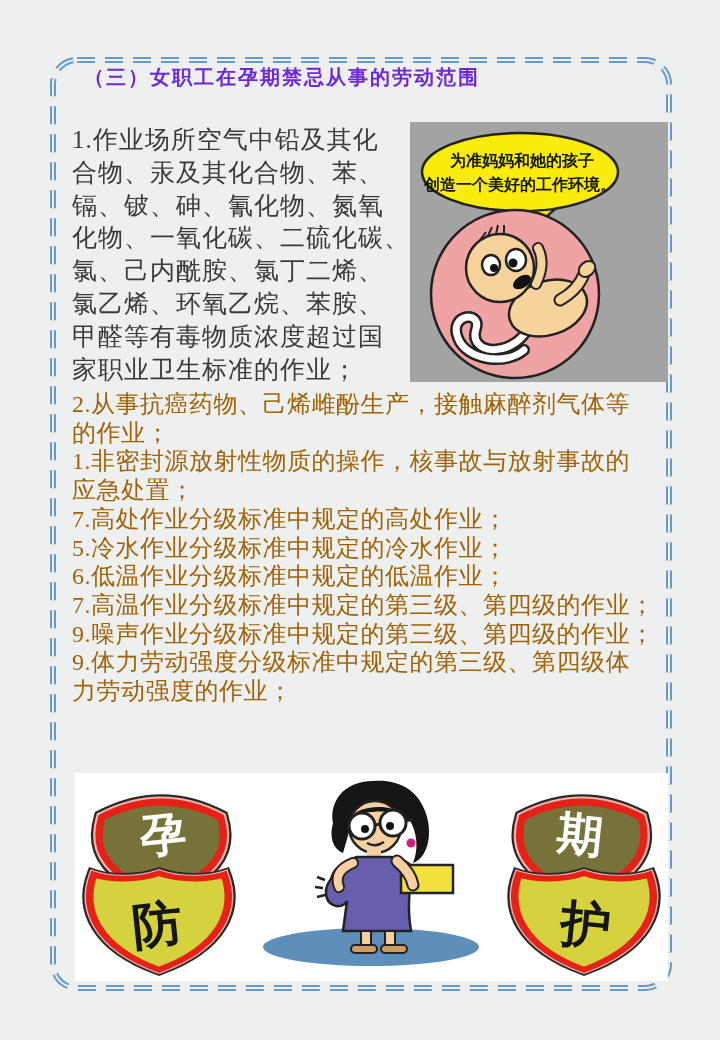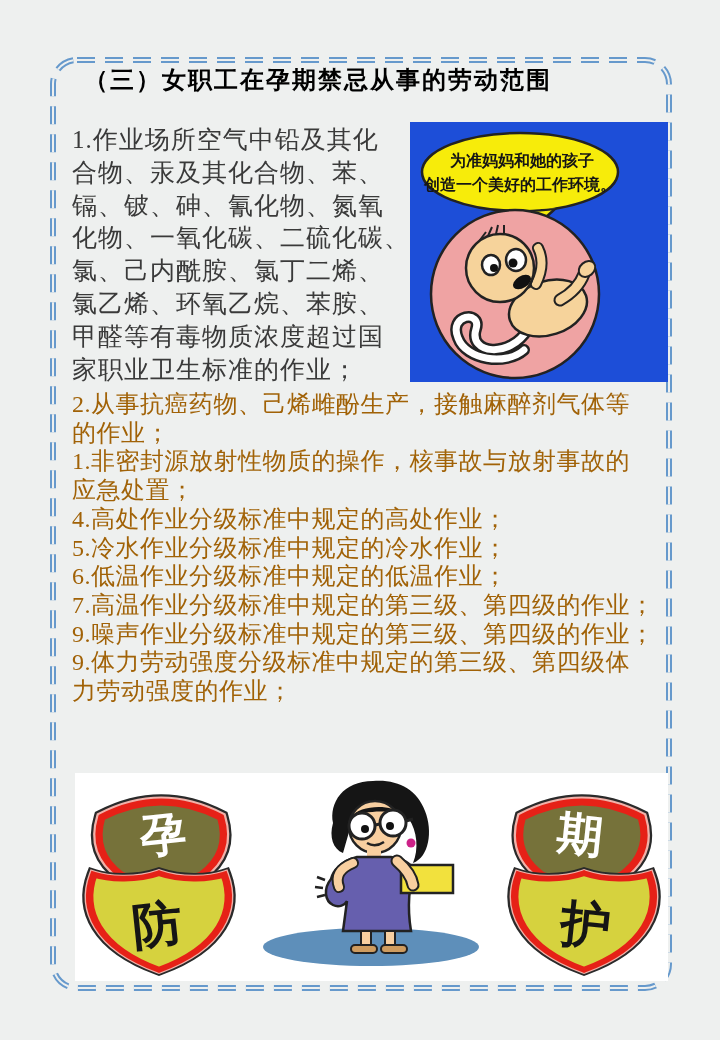--- a/index.html
+++ b/index.html
@@ -5,30 +5,30 @@
   html,body{margin:0;padding:0;}
   body{
     width:720px;height:1040px;
     background:#eef0ef;
     font-family:"Liberation Serif", serif;
   }
   .page{position:relative;width:720px;height:1040px;overflow:hidden;}
   .border-svg{position:absolute;left:0;top:0;pointer-events:none;}
   .title{
     position:absolute;left:84px;top:64px;margin:0;
-    font-size:24px;font-weight:bold;color:#000000;letter-spacing:2px;
+    font-size:20px;font-weight:bold;color:#6d28d9;letter-spacing:2px;
   }
   .item1{
     position:absolute;left:72px;top:124px;width:342px;margin:0;
     font-size:25px;line-height:32.8px;color:#3a3a3a;
     white-space:pre-line;letter-spacing:1px;
   }
   .top-illus{
     position:absolute;left:410px;top:122px;width:258px;height:260px;
-    background:#1d4ed8;
+    background:#a3a3a3;
   }
   .items{position:absolute;left:72px;top:390px;width:602px;}
   .items p{
     margin:0;font-size:24px;line-height:28.7px;color:#a16207;
     white-space:pre-line;letter-spacing:0.5px;
   }
   .bottom-illus{
     position:absolute;left:75px;top:773px;width:593px;height:208px;
     background:#ffffff;
   }
@@ -89,21 +89,21 @@
 
       <ellipse cx="112" cy="160" rx="10" ry="6" transform="rotate(-32 112 160)" fill="#111"></ellipse>
     </svg>
   </div>
 
   <div class="items">
     <p>2.从事抗癌药物、己烯雌酚生产，接触麻醉剂气体等
 的作业；</p>
     <p>1.非密封源放射性物质的操作，核事故与放射事故的
 应急处置；</p>
-    <p>4.高处作业分级标准中规定的高处作业；</p>
+    <p>7.高处作业分级标准中规定的高处作业；</p>
     <p>5.冷水作业分级标准中规定的冷水作业；</p>
     <p>6.低温作业分级标准中规定的低温作业；</p>
     <p>7.高温作业分级标准中规定的第三级、第四级的作业；</p>
     <p>9.噪声作业分级标准中规定的第三级、第四级的作业；</p>
     <p>9.体力劳动强度分级标准中规定的第三级、第四级体
 力劳动强度的作业；</p>
   </div>
 
   <div class="bottom-illus">
     <svg width="593" height="208" viewBox="0 0 593 208">

